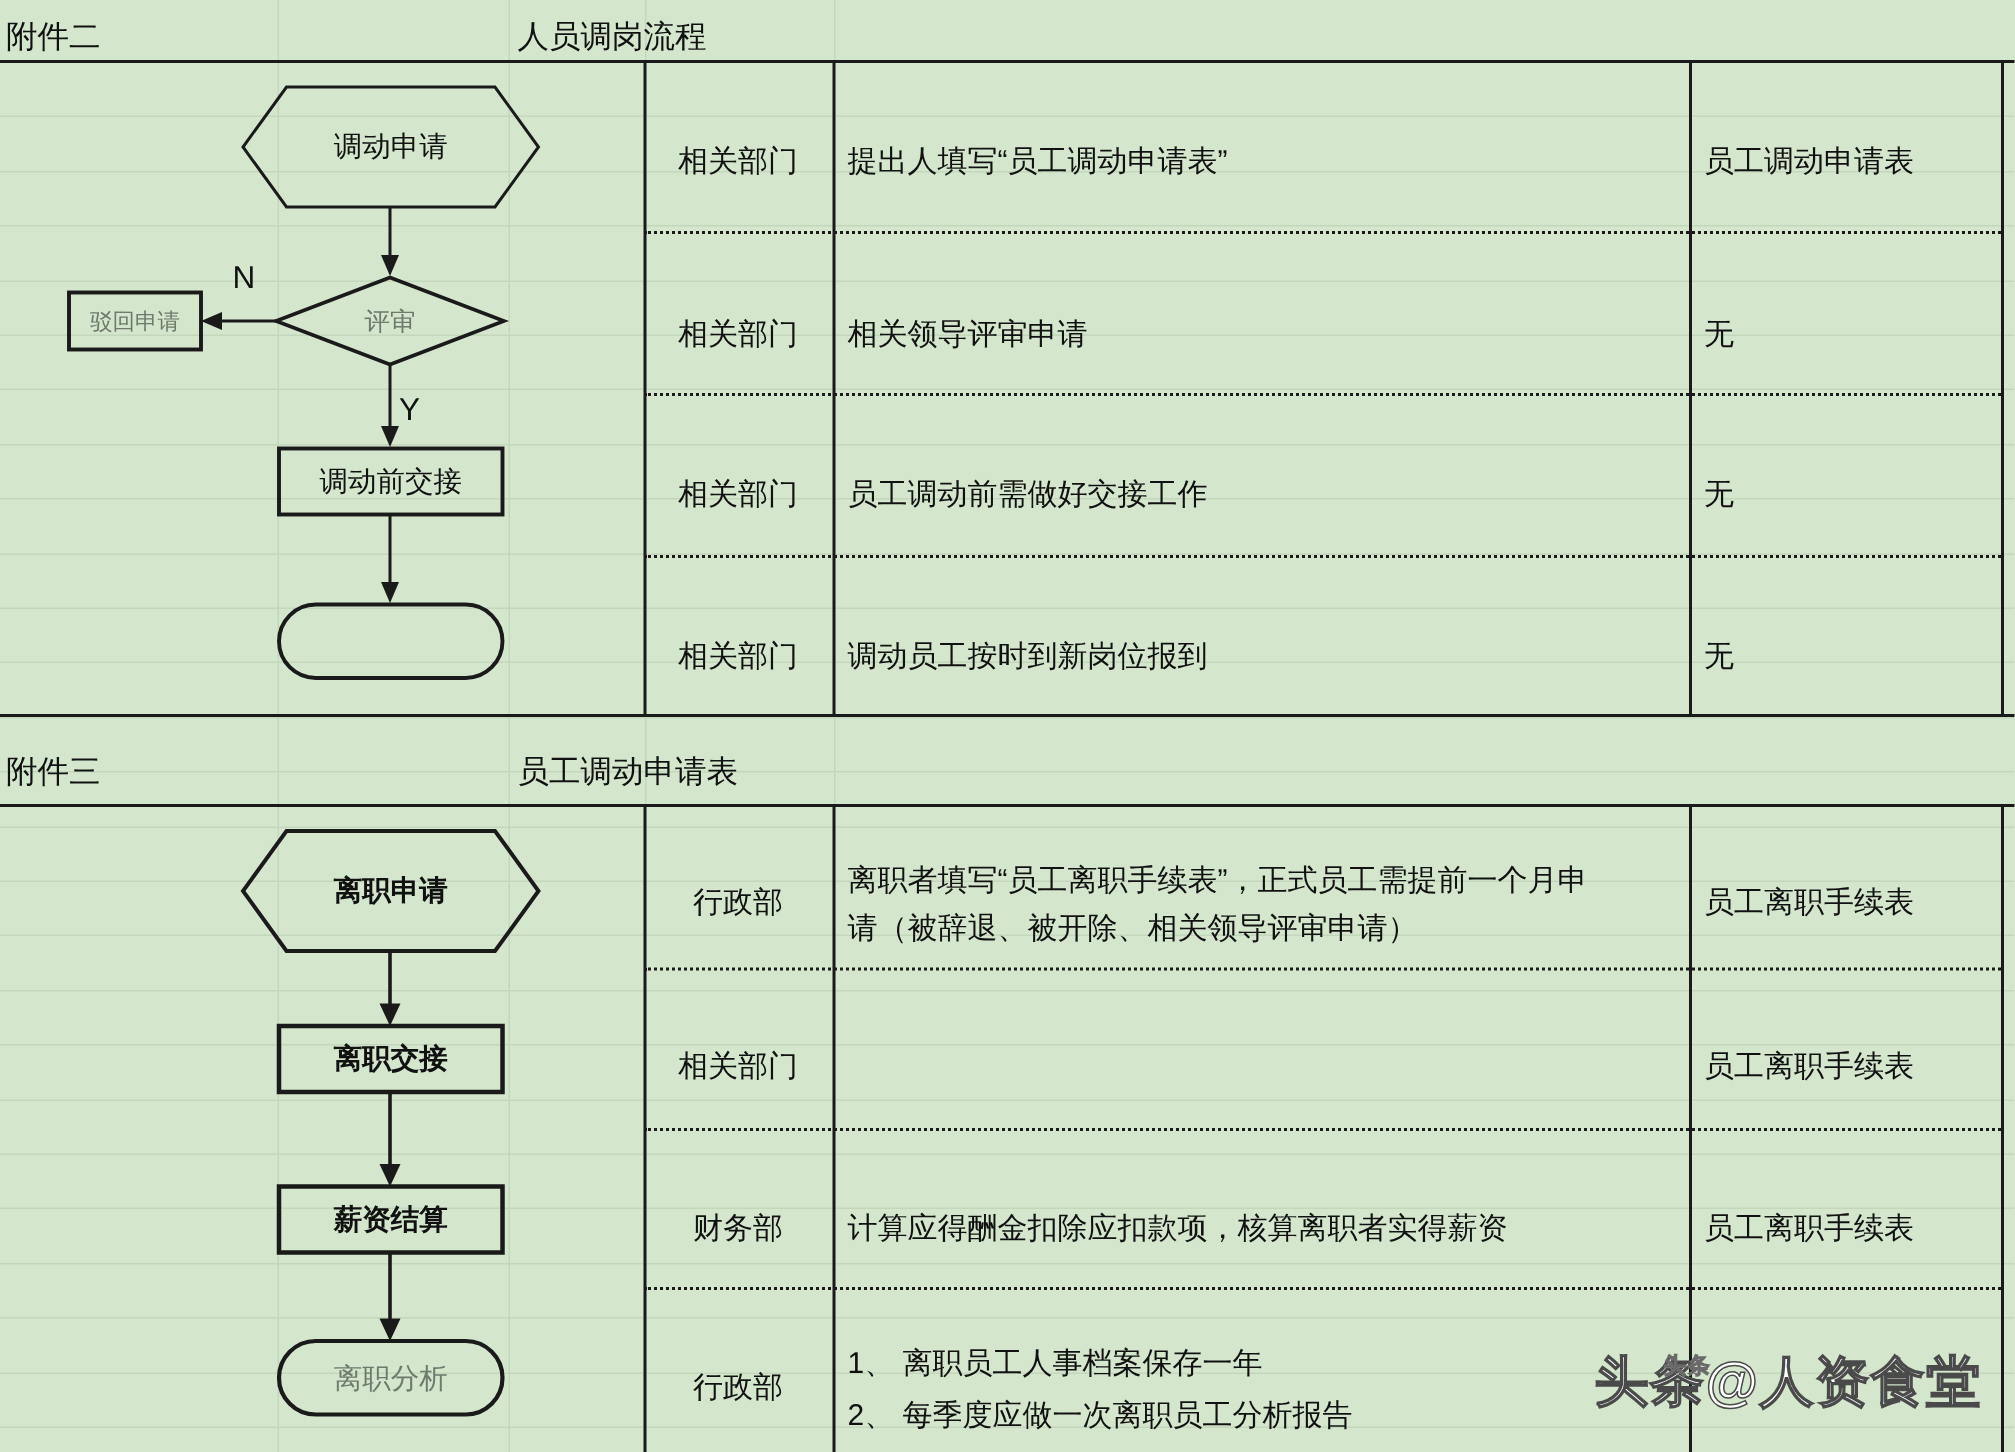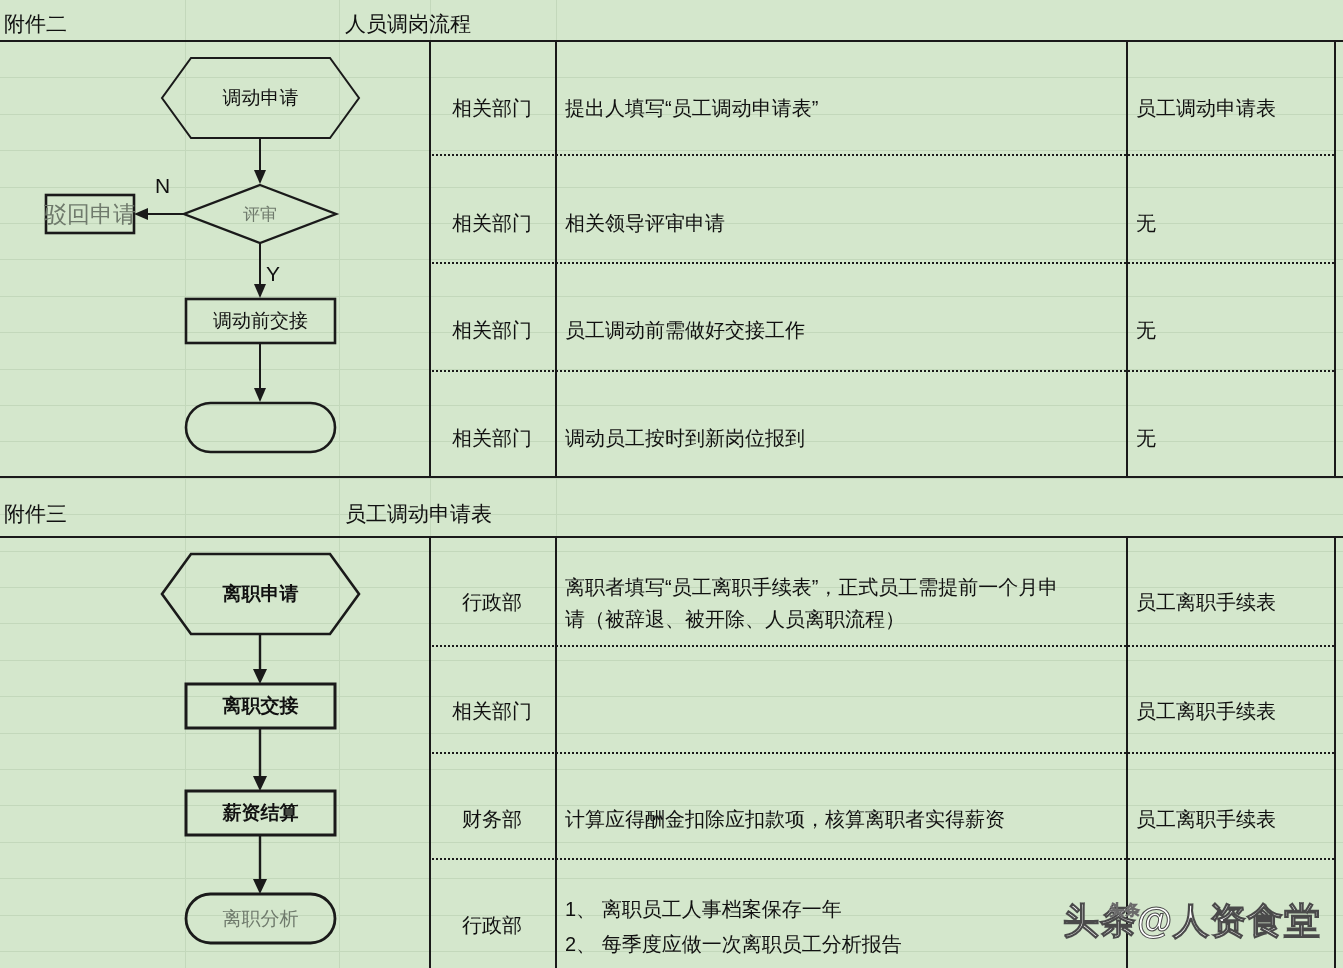--- a/index.html
+++ b/index.html
@@ -141,41 +141,41 @@
 
       <rect x="186" y="259" width="149" height="44" fill="none" stroke="#1a1a1a" stroke-width="2.6"></rect>
 
       <line x1="260" y1="303" x2="260" y2="353" stroke="#1a1a1a" stroke-width="2"></line>
       <polygon points="260,362 254,348 266,348" fill="#1a1a1a"></polygon>
 
       <rect x="186" y="363" width="149" height="49" rx="24.5" ry="24.5" fill="none" stroke="#1a1a1a" stroke-width="2.6"></rect>
     </svg>
     <div class="node-label lbl-black" style="left:162px;top:40px;width:197px;height:36px;">调动申请</div>
     <div class="node-label lbl-grey" style="left:210px;top:158px;width:100px;height:32px;font-size:17px;">评审</div>
-    <div class="node-label lbl-grey" style="left:46px;top:156px;width:88px;height:36px;font-size:23px;">驳回申请</div>
+    <div class="node-label lbl-grey" style="left:46px;top:156px;width:88px;height:36px;font-size:15px;">驳回申请</div>
     <div class="node-label lbl-black" style="left:186px;top:263px;width:149px;height:36px;">调动前交接</div>
     <div class="branch" style="left:155px;top:134px;">N</div>
     <div class="branch" style="left:266px;top:222px;">Y</div>
   </div>
 
   <div class="band" style="left:4px;top:500px;">附件三</div>
   <div class="band" style="left:345px;top:500px;">员工调动申请表</div>
 
   <div class="hrule" style="left:0;top:536px;width:1343px;"></div>
   <div class="vrule" style="left:429px;top:536px;height:432px;"></div>
   <div class="vrule" style="left:555px;top:536px;height:432px;"></div>
   <div class="vrule" style="left:1126px;top:536px;height:432px;"></div>
   <div class="vrule" style="left:1334px;top:536px;height:432px;"></div>
   <div class="dotrule" style="left:429px;top:645px;width:905px;"></div>
   <div class="dotrule" style="left:429px;top:752px;width:905px;"></div>
   <div class="dotrule" style="left:429px;top:858px;width:905px;"></div>
 
   <div class="cell ctr" style="left:429px;top:577px;width:126px;">行政部</div>
   <div class="cell" style="left:565px;top:562px;width:555px;">离职者填写“员工离职手续表”，正式员工需提前一个月申</div>
-  <div class="cell" style="left:565px;top:594px;width:555px;">请（被辞退、被开除、人员离职流程）</div>
+  <div class="cell" style="left:565px;top:594px;width:555px;">请（被辞退、被开除、相关领导评审申请）</div>
   <div class="cell" style="left:1136px;top:577px;width:195px;">员工离职手续表</div>
 
   <div class="cell ctr" style="left:429px;top:686px;width:126px;">相关部门</div>
   <div class="cell" style="left:1136px;top:686px;width:195px;">员工离职手续表</div>
 
   <div class="cell ctr" style="left:429px;top:794px;width:126px;">财务部</div>
   <div class="cell" style="left:565px;top:794px;width:555px;">计算应得酬金扣除应扣款项，核算离职者实得薪资</div>
   <div class="cell" style="left:1136px;top:794px;width:195px;">员工离职手续表</div>
 
   <div class="cell ctr" style="left:429px;top:900px;width:126px;">行政部</div>

